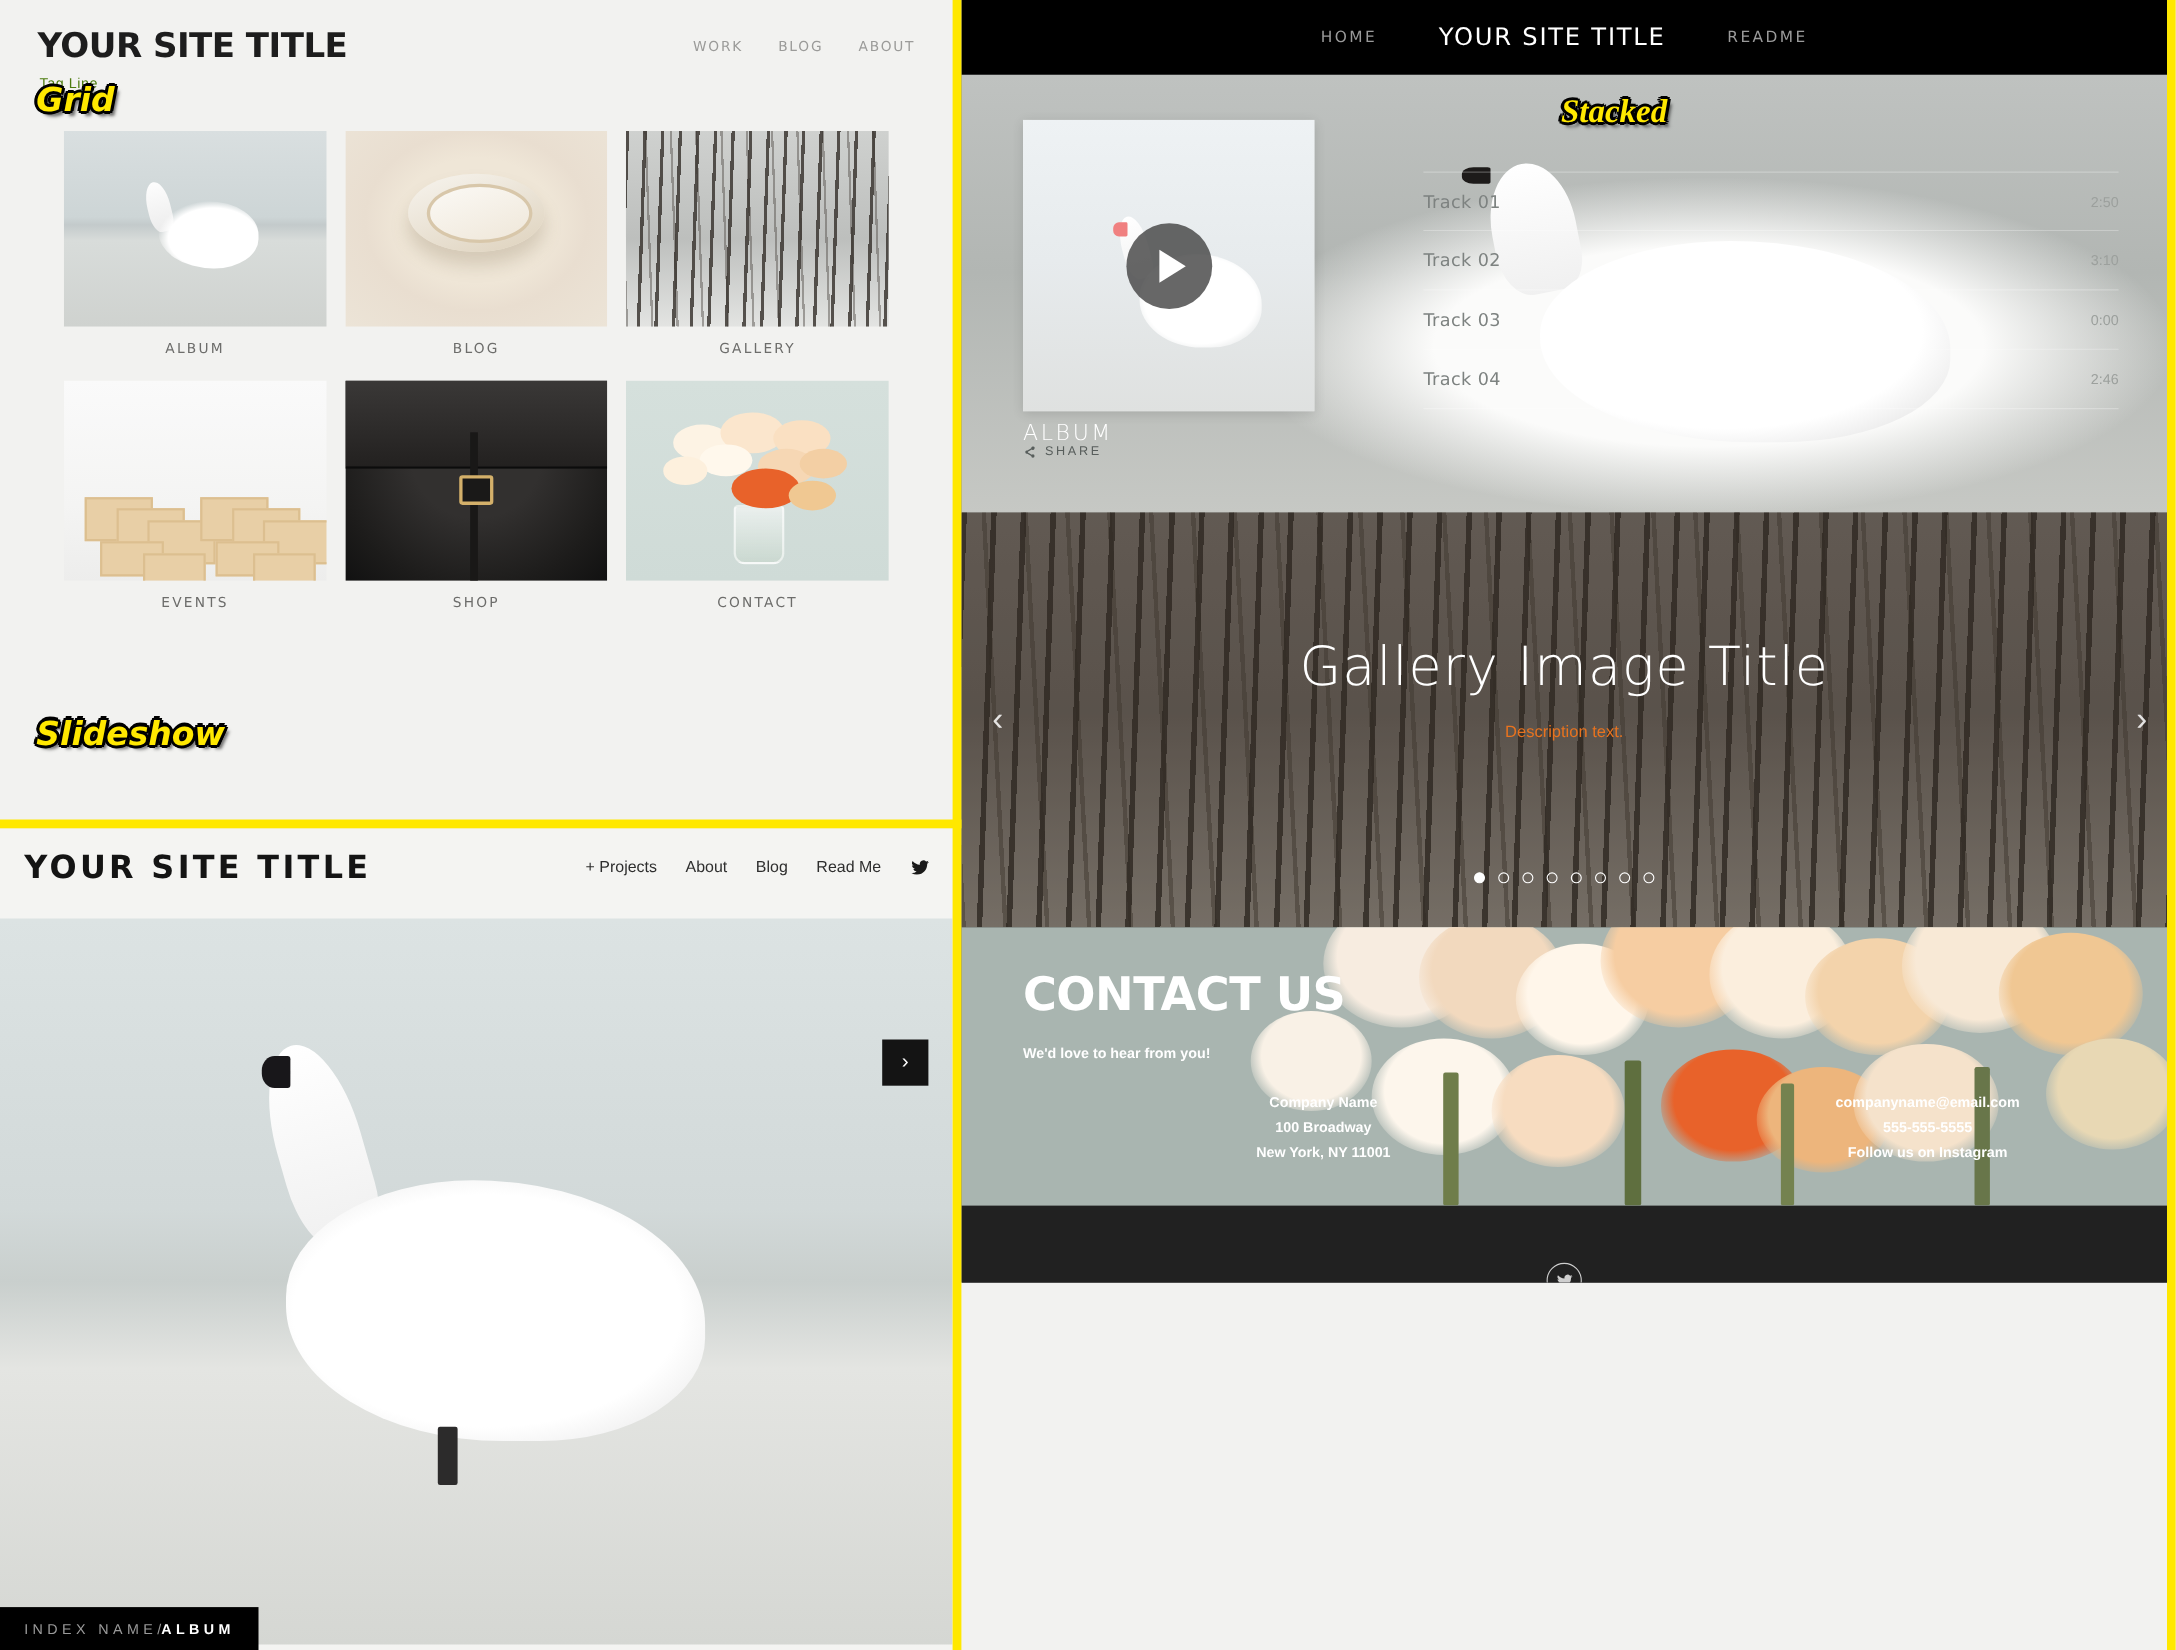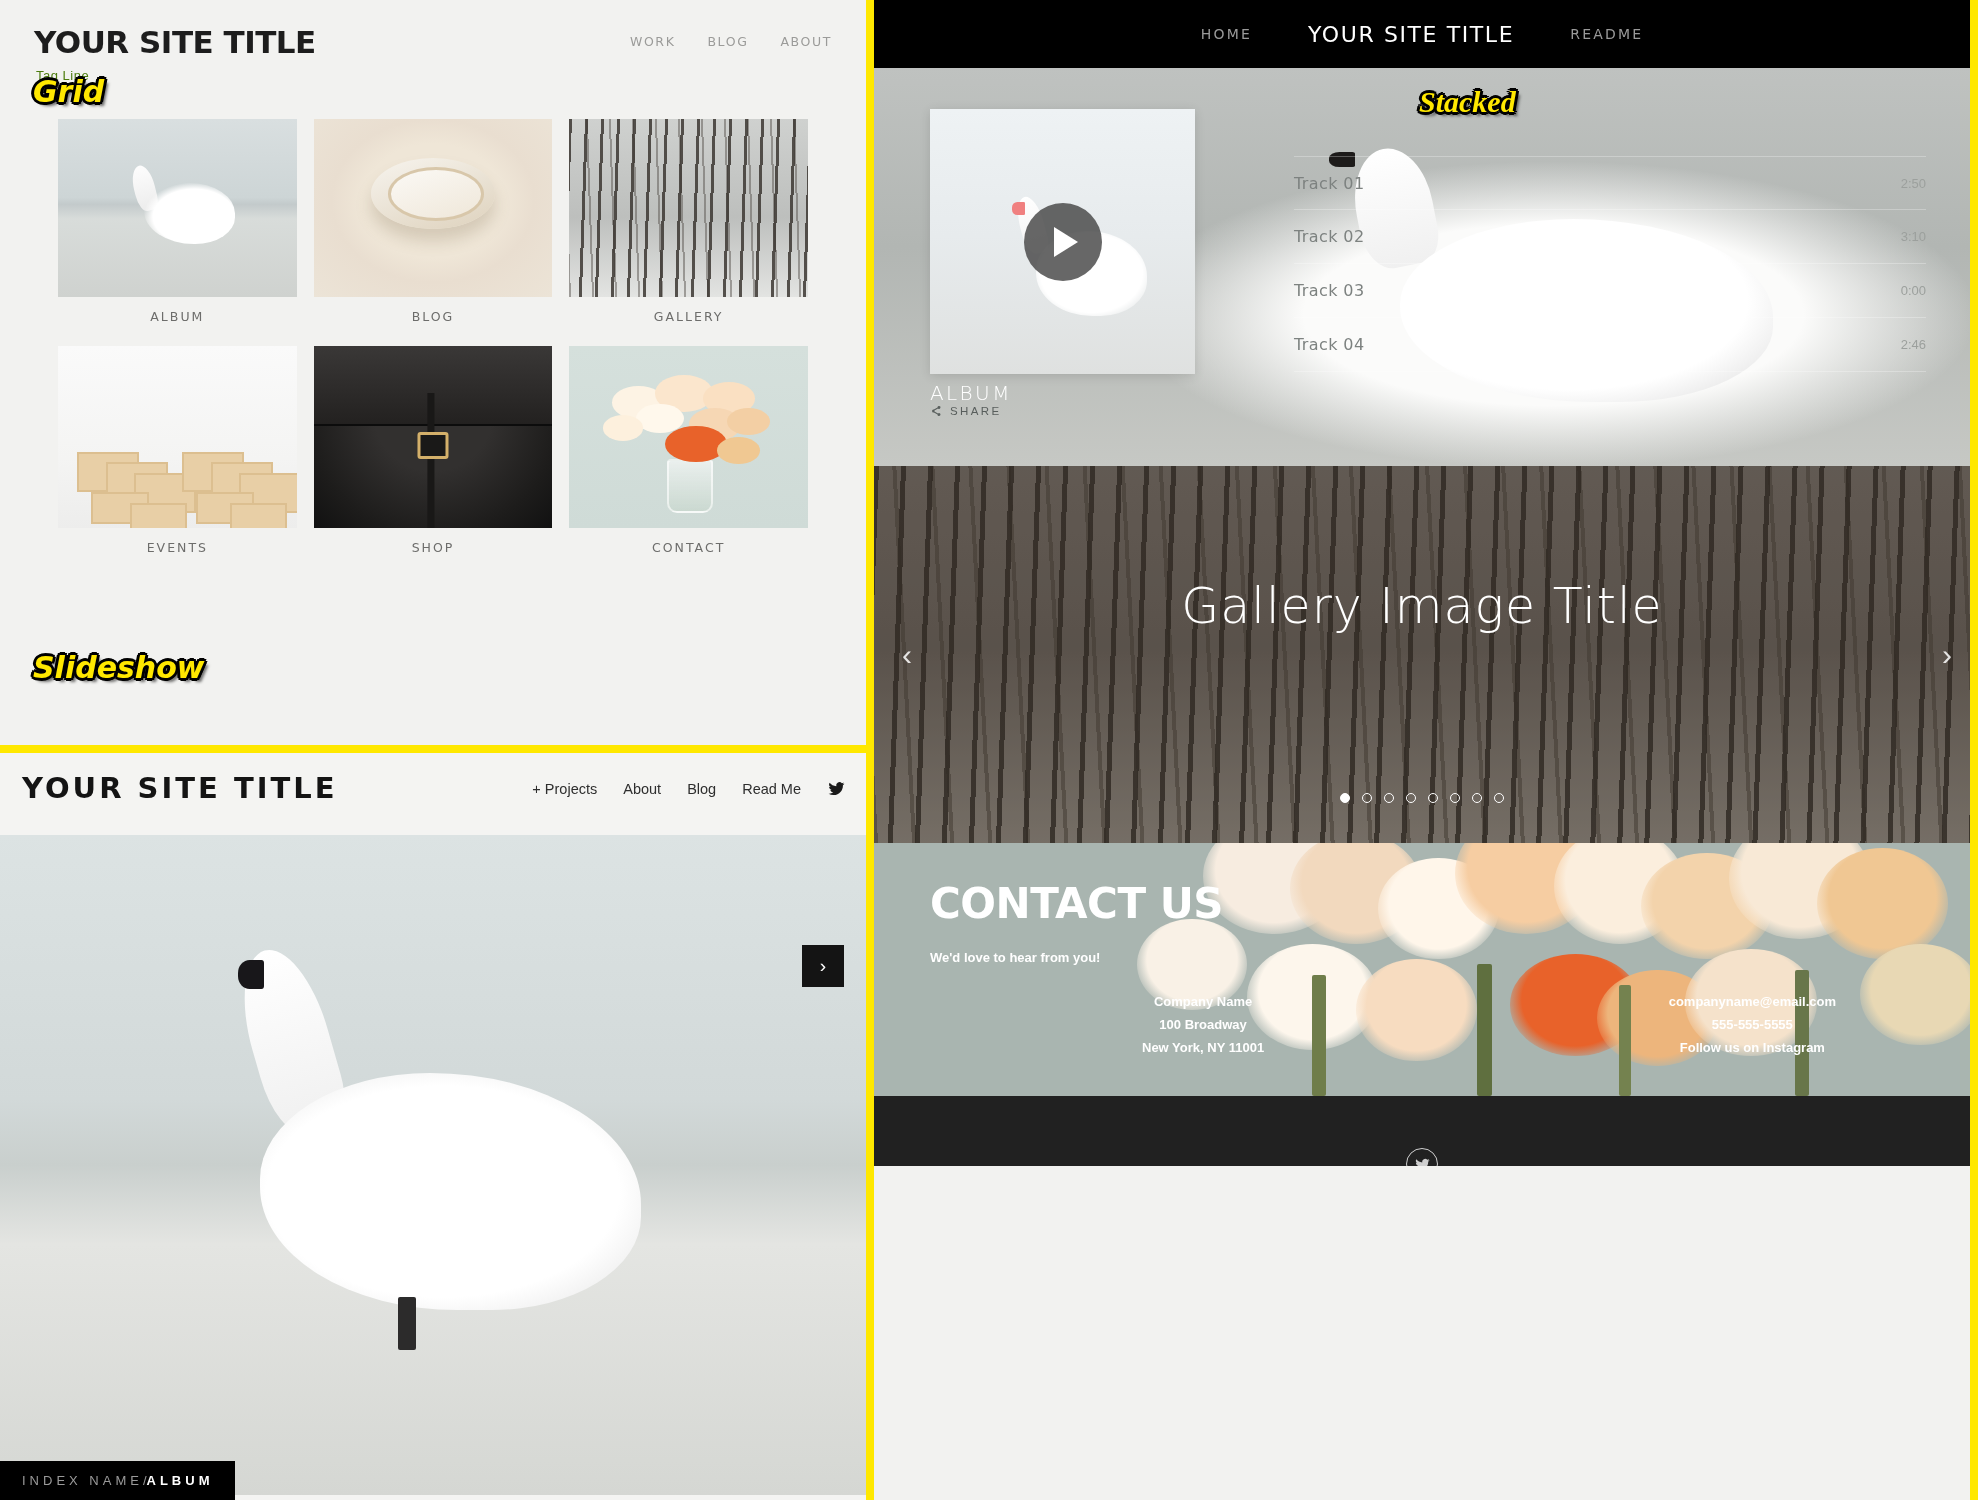--- a/index.html
+++ b/index.html
@@ -500,20 +500,21 @@
         </div>
       </div>
     </div>
 
     <div class="st-gallery">
       <div class="shade"></div>
       <div class="gal-arrow left">‹</div>
       <div class="gal-arrow right">›</div>
       <div class="gal-center">
         <div class="gal-title">Gallery Image Title</div>
+        <div class="gal-desc">Description text.</div>
       </div>
       <div class="gal-dots" id="galdots">
           <i class="on"></i>
           <i></i>
           <i></i>
           <i></i>
           <i></i>
           <i></i>
           <i></i>
           <i></i>

